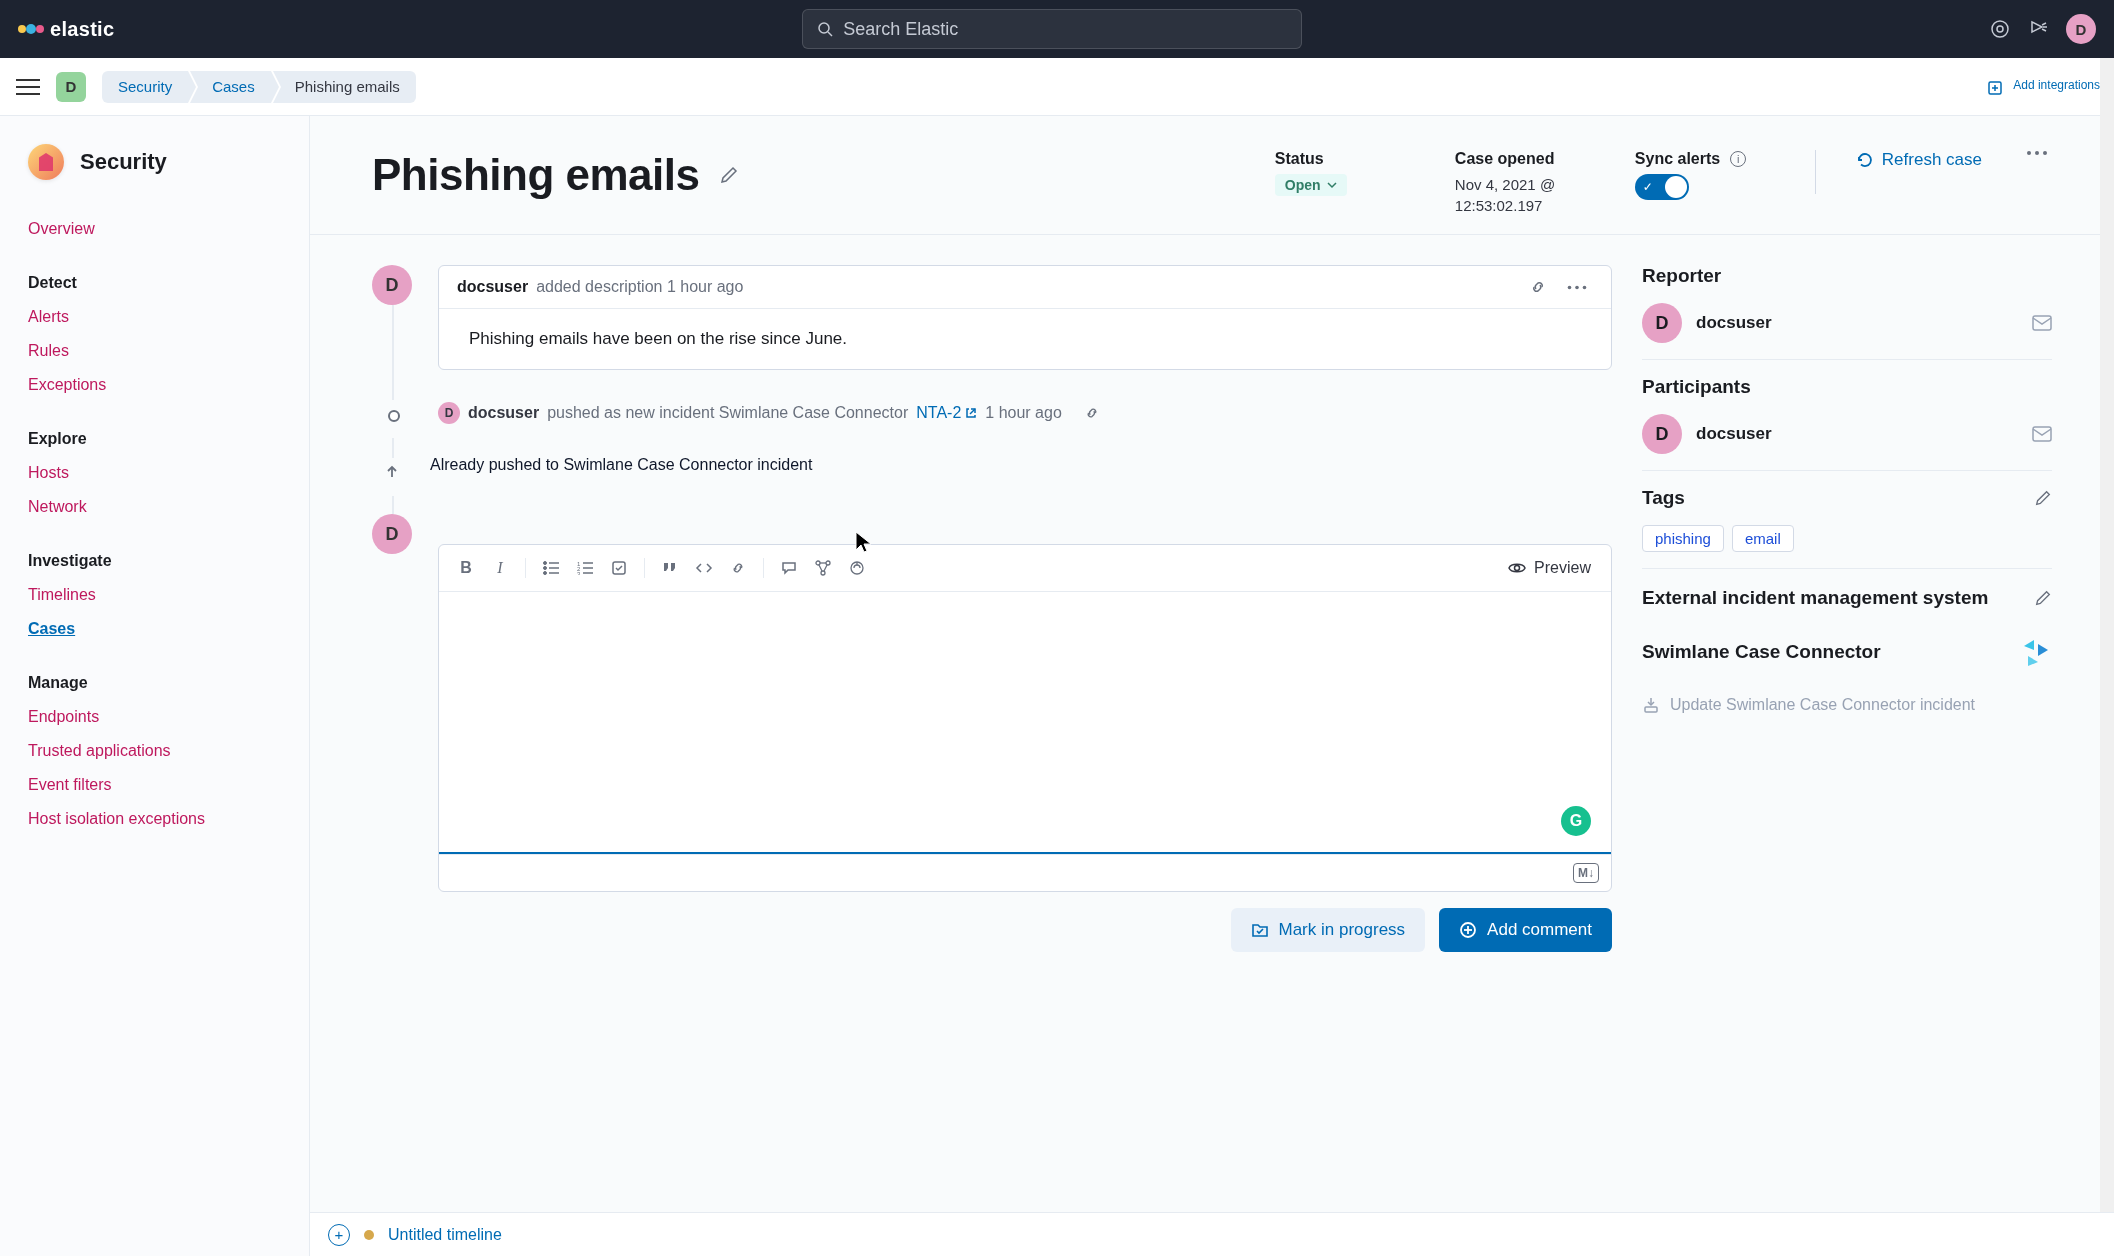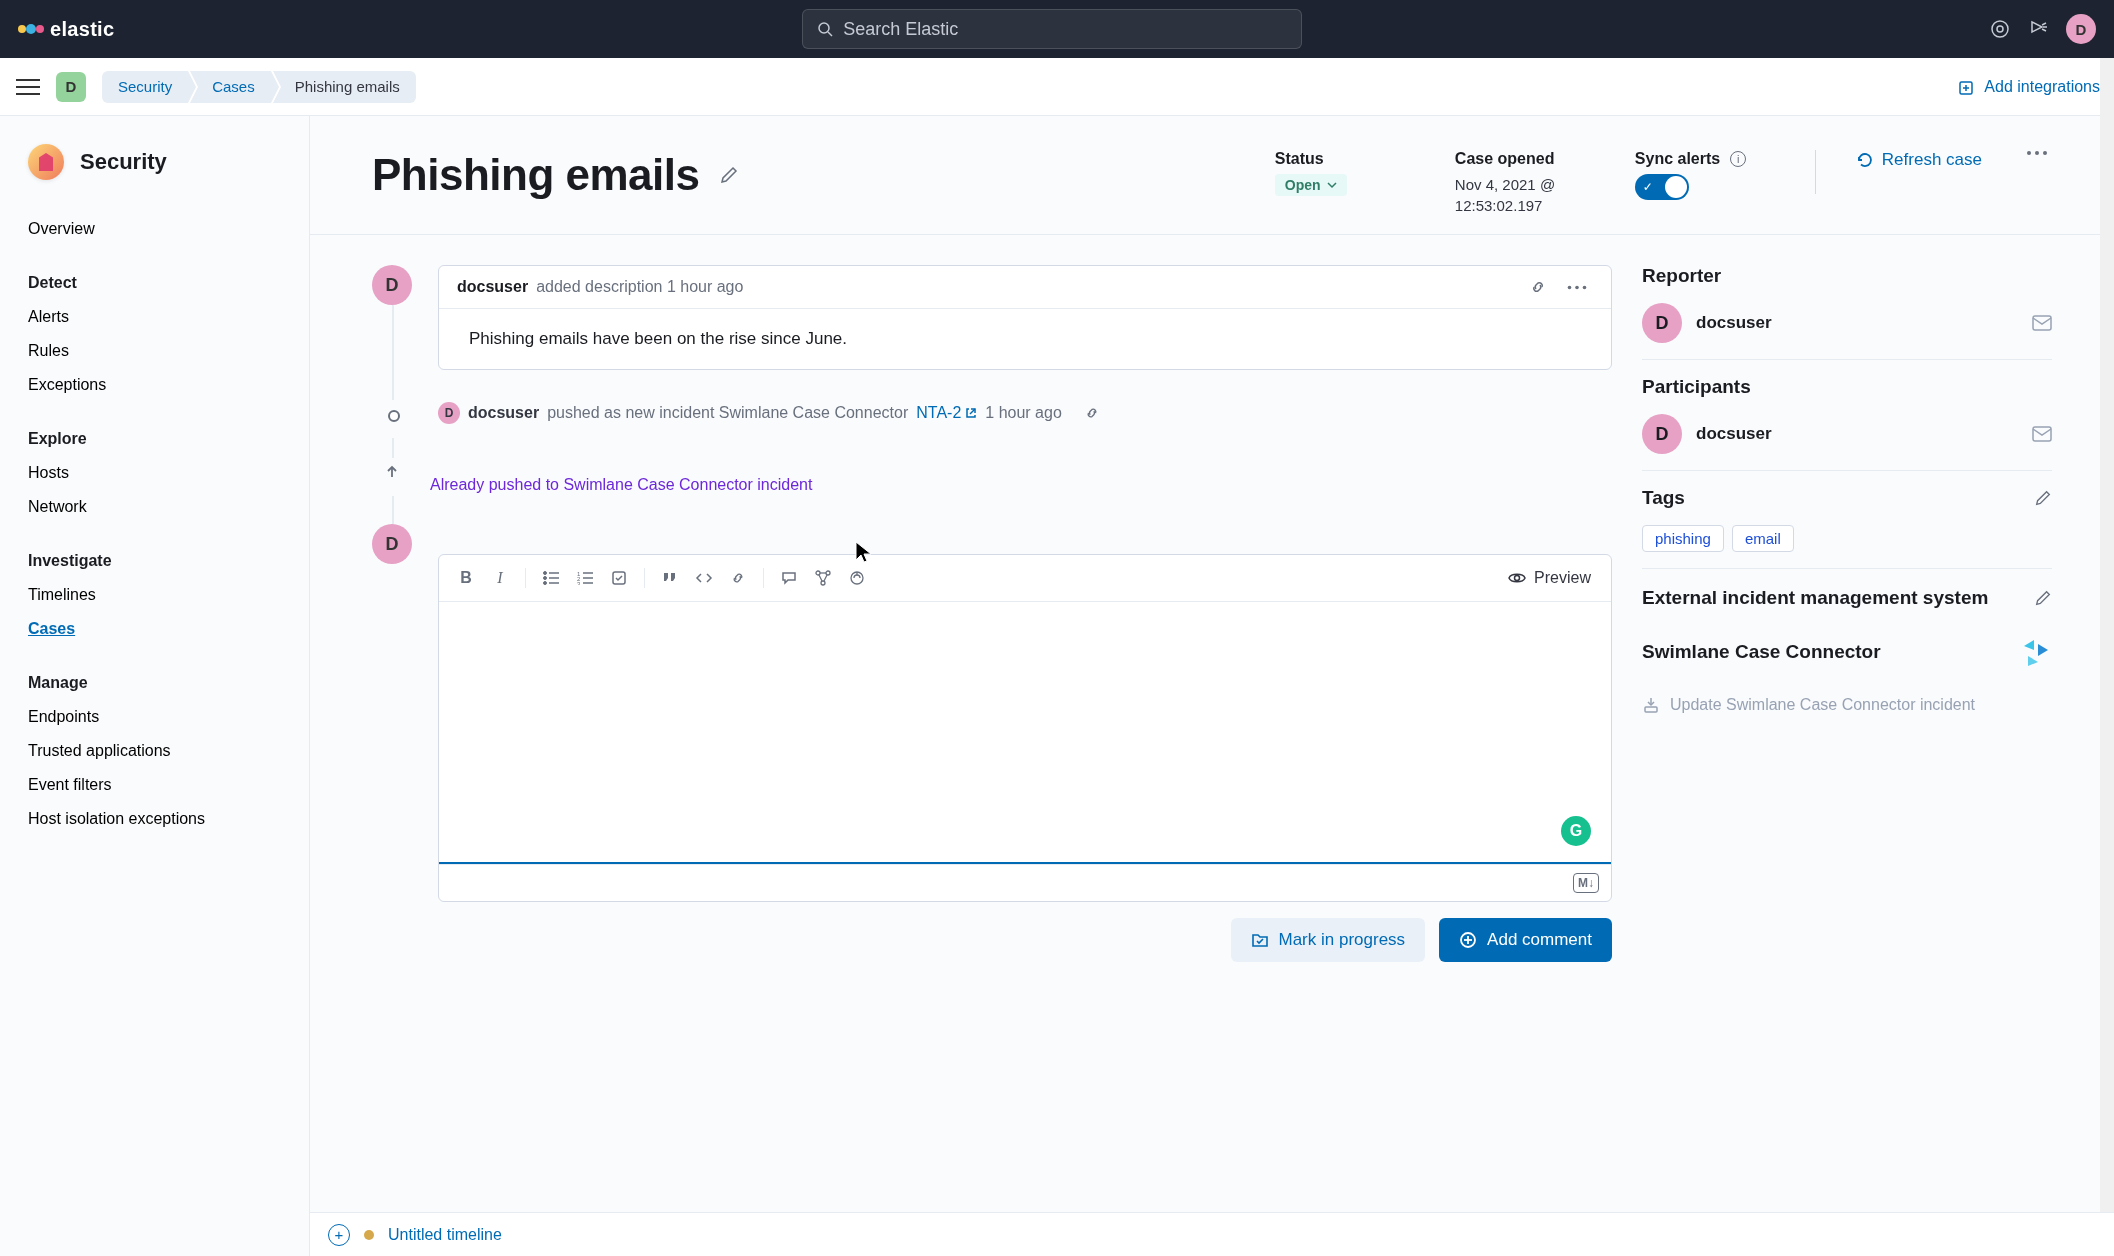--- a/index.html
+++ b/index.html
@@ -44,30 +44,30 @@
 .hamburger span { height: 2px; background: #333; }
 .sub-avatar { width: 30px; height: 30px; border-radius: 6px; background: var(--avatar-green); color: #333; display:flex;align-items:center;justify-content:center;font-weight:600;font-size:15px; margin-left: 8px;}
 .breadcrumbs { display: flex; align-items: center; gap: 0; margin-left: 10px;}
 .crumb { background: var(--breadcrumb-bg); height: 32px; display: flex; align-items: center; padding: 0 16px 0 22px; font-size: 15px; color: var(--accent-blue); position: relative; margin-right:0;}
 .crumb:first-child { border-radius: 6px 0 0 6px; padding-left:16px;}
 .crumb:last-child { border-radius: 0 6px 6px 0; color: #343741;}
 .crumb:not(:last-child)::after { content:''; position:absolute; right:-8px; top:0; border-left: 8px solid var(--breadcrumb-bg); border-top: 16px solid transparent; border-bottom: 16px solid transparent; z-index:2;}
 .crumb:not(:last-child)::before { content:''; position:absolute; right:-10px; top:0; border-left: 8px solid #fff; border-top: 16px solid transparent; border-bottom: 16px solid transparent; z-index:1;}
 .crumb:not(:first-child) { margin-left: 2px;}
 .sub-spacer { flex: 1; }
-.add-integrations { display: flex; align-items: center; gap: 8px; color: var(--accent-blue); font-size: 16px; font-weight: 500; cursor:pointer;}
+.add-integrations { display: flex; gap: 8px; color: var(--accent-blue); font-size: 12px; font-weight: 500; cursor:pointer;}
 
 
 .body { flex: 1; display: flex; min-height: 0; }
 .sidebar { width: 310px; background: var(--sidebar-bg); border-right: 1px solid var(--border-light); padding: 28px 28px; overflow-y:auto;}
 .side-app { display: flex; align-items:center; gap:16px; margin-bottom:32px;}
 .side-app-icon { width:36px;height:36px;border-radius:50%;background:linear-gradient(135deg,#fdd778,#ef7b5c);display:flex;align-items:center;justify-content:center; box-shadow: 0 1px 4px rgba(0,0,0,0.1);}
 .side-app-icon-inner{width:14px;height:18px;background:#e03b6c;clip-path:polygon(50% 0,100% 25%,100% 100%,0 100%,0 25%);opacity:0.9;}
 .side-app-title { font-size:22px; font-weight:700; }
-.side-item { display:block; padding: 8px 0; font-size:16px; color: #000000; cursor:pointer; text-decoration:none;}
+.side-item { display:block; padding: 8px 0; font-size:16px; color: #be185d; cursor:pointer; text-decoration:none;}
 .side-item.active { color: var(--accent-blue); font-weight:600; text-decoration: underline;}
 .side-section { font-size:16px; font-weight:700; margin-top:28px; margin-bottom:8px; color: var(--text-primary);}
 
 
 .main { flex:1; display:flex; flex-direction:column; min-width:0;}
 .page-head { padding: 26px 62px 18px 62px; border-bottom: 1px solid var(--border-light);}
 .back-link { display:flex;align-items:center;gap:6px;color:var(--accent-blue);font-size:15px; cursor:pointer;}
 .head-row { display:flex; align-items:flex-start; gap:40px; margin-top: 8px;}
 .title-group { display:flex; align-items:center; gap:20px;}
 .page-title { font-size:44px; font-weight:700; letter-spacing:-0.5px;}
@@ -100,21 +100,21 @@
 .card-head .user { font-weight:700; font-size:16px;}
 .card-head .rest { color:var(--text-secondary); font-size:16px;}
 .card-head-spacer{flex:1;}
 .card-head-icon { color:var(--text-secondary); cursor:pointer; padding:0 6px;}
 .card-content { padding: 20px 30px; font-size:17px;}
 .push-row { display:flex;align-items:center;gap:8px;font-size:16px;color:#343741; padding:4px 0;}
 .push-row .user{font-weight:700;}
 .push-row .muted{color:var(--text-secondary);}
 .push-row a { color:var(--accent-blue); text-decoration:none; display:inline-flex;align-items:center;gap:4px;}
 .tl-gap { height:28px; }
-.already-row { font-size:16px; color:#6d28d9; padding:0 0;margin-top:20px;}
+.already-row { font-size:16px; color:#0f172a; padding:0 0;}
 .comment-box { margin-top:30px; border:1px solid var(--border); border-radius:6px; background:#fff; display:flex;flex-direction:column;}
 .toolbar { display:flex; align-items:center; padding:8px 12px; border-bottom:1px solid var(--border-light); gap:4px;}
 .tb-btn { width:30px;height:30px;display:flex;align-items:center;justify-content:center;color:#69707d;cursor:pointer;border-radius:4px;font-size:16px;}
 .tb-sep { width:1px;height:20px;background:var(--border-light);margin:0 6px;}
 .tb-spacer{flex:1;}
 .preview-btn{display:flex;align-items:center;gap:8px;color:#343741;font-size:16px;cursor:pointer;padding:0 8px;}
 .editor { min-height:260px; position:relative;}
 .editor .g-badge { position:absolute; bottom:16px; right:20px; width:30px;height:30px;border-radius:50%;background:#16c08f;color:#fff;display:flex;align-items:center;justify-content:center;font-weight:700;}
 .editor-underline { height:2px; background:var(--accent-blue);}
 .md-row { display:flex; justify-content:flex-end; padding:8px 12px; border-top:1px solid var(--border-light);}

